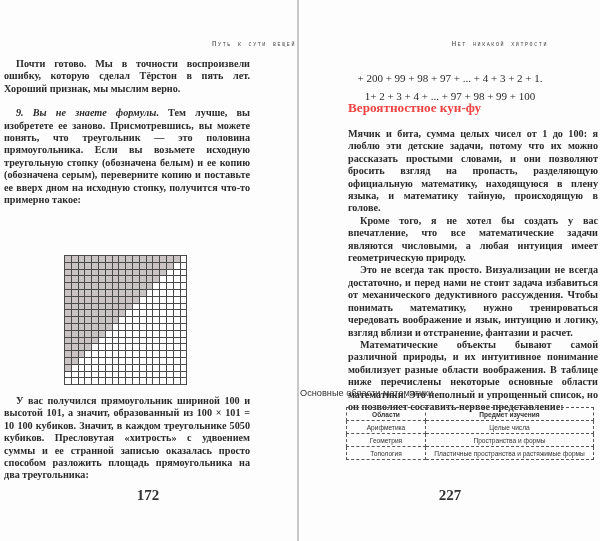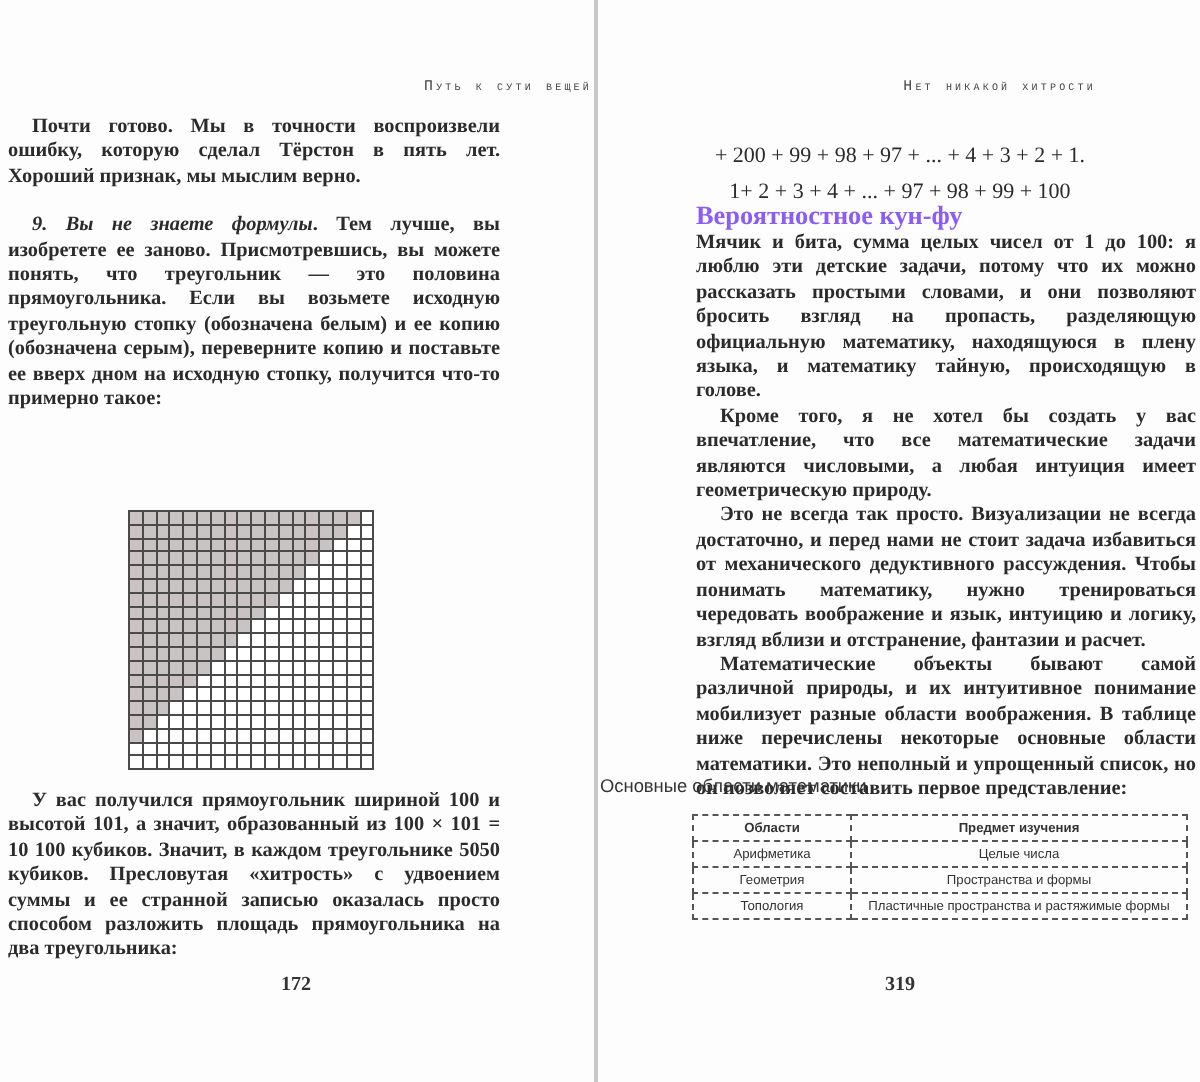--- a/index.html
+++ b/index.html
@@ -19,29 +19,29 @@
                line-height: 12.4px; text-align: justify; color: #2b2b2b; }
   .page.left .body-text { left: 4px; width: 246px; }
   .page.right .body-text { left: 48px; width: 250px; }
   .body-text p { margin: 0; text-indent: 12px; font-weight: bold; }
   .body-text p.noindent { text-indent: 0; }
   .body-text p.gap { margin-top: 12px; }
   em.it { font-style: italic; }
   .formula { position: absolute; left: 0; width: 300px; text-align: center;
              font-family: "Liberation Serif", serif; font-size: 11px; line-height: 14px; color: #2a2a2a; }
   .section-title { position: absolute; left: 48px; top: 100px; font-family: "Liberation Serif", serif;
-                   font-size: 13.2px; font-weight: bold; color: #8b5cf6; }
+                   font-size: 13.2px; font-weight: bold; color: #ef4444; }
   .grid { position: absolute; left: 64px; top: 255px; display: grid;
           grid-template-columns: repeat(18, 6.8px); grid-template-rows: repeat(19, 6.8px);
           border-left: 1px solid #4a4a4a; border-top: 1px solid #4a4a4a; }
   .grid .cell { box-sizing: border-box; border-right: 1px solid #4a4a4a; border-bottom: 1px solid #4a4a4a;
                 background: #ffffff; }
   .grid .cell.gray { background: #c9c3c3; }
   .page-number { position: absolute; width: 100%; text-align: center; font-family: "Liberation Serif", serif;
-                 font-size: 10px; font-weight: bold; color: #333; }
+                 font-size: 15px; font-weight: bold; color: #333; }
   .table-caption { position: absolute; left: 300px; top: 388px; width: 300px; text-align: left;
                    font-family: "Liberation Sans", sans-serif; font-size: 9.2px; color: #333; }
   table.areas { position: absolute; left: 346px; top: 407px; width: 248px; border-collapse: collapse;
                 font-family: "Liberation Sans", sans-serif; font-size: 6.6px; color: #333; }
   table.areas td, table.areas th { border: 1px dashed #555; height: 12px; padding: 0 2px; text-align: center; }
   table.areas th { font-weight: bold; }
   table.areas col.c1 { width: 79px; }
   table.areas tr:first-child th:first-child { border-top-left-radius: 8px; }
   table.areas tr:first-child th:last-child { border-top-right-radius: 8px; }
 </style>
@@ -413,28 +413,28 @@
   <div class="gutter"></div>
 
   <div class="page right">
     <div class="running-head">Нет никакой хитрости</div>
 
     <div class="formula" style="top:42px;margin-top:47px;">1+ 2 + 3 + 4 + ... + 97 + 98 + 99 + 100</div>
     <div class="formula" style="top:71px;">+ 200 + 99 + 98 + 97 + ... + 4 + 3 + 2 + 1.</div>
 
     <div class="section-title">Вероятностное кун-фу</div>
 
-    <div class="body-text" style="top:116px;">
+    <div class="body-text" style="top:128px;">
       <p class="noindent">Мячик и бита, сумма целых чисел от 1 до 100: я люблю эти детские задачи, потому что их можно рассказать простыми словами, и они позволяют бросить взгляд на пропасть, разделяющую официальную математику, находящуюся в плену языка, и математику тайную, происходящую в голове.</p>
       <p>Кроме того, я не хотел бы создать у вас впечатление, что все математические задачи являются числовыми, а любая интуиция имеет геометрическую природу.</p>
       <p>Это не всегда так просто. Визуализации не всегда достаточно, и перед нами не стоит задача избавиться от механического дедуктивного рассуждения. Чтобы понимать математику, нужно тренироваться чередовать воображение и язык, интуицию и логику, взгляд вблизи и отстранение, фантазии и расчет.</p>
       <p>Математические объекты бывают самой различной природы, и их интуитивное понимание мобилизует разные области воображения. В таблице ниже перечислены некоторые основные области математики. Это неполный и упрощенный список, но он позволяет составить первое представление:</p>
     </div>
 
-    <div class="page-number" style="top:487px; left:0; width:300px;">319</div>
+    <div class="page-number" style="top:487px; left:0; width:300px;">227</div>
   </div>
 
   <div class="table-caption">Основные области математики</div>
 
   <table class="areas">
     <colgroup>
         <col class="c1">
         <col>
       </colgroup>
     <tbody>

